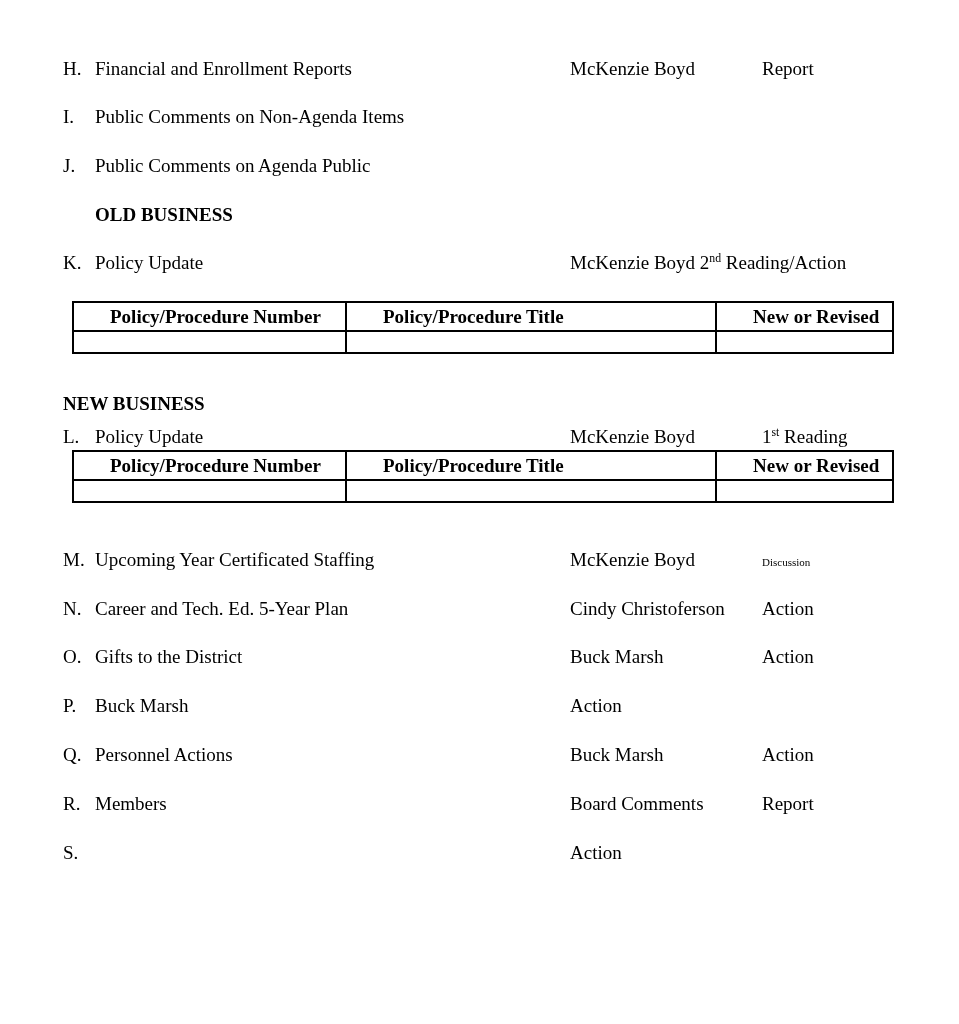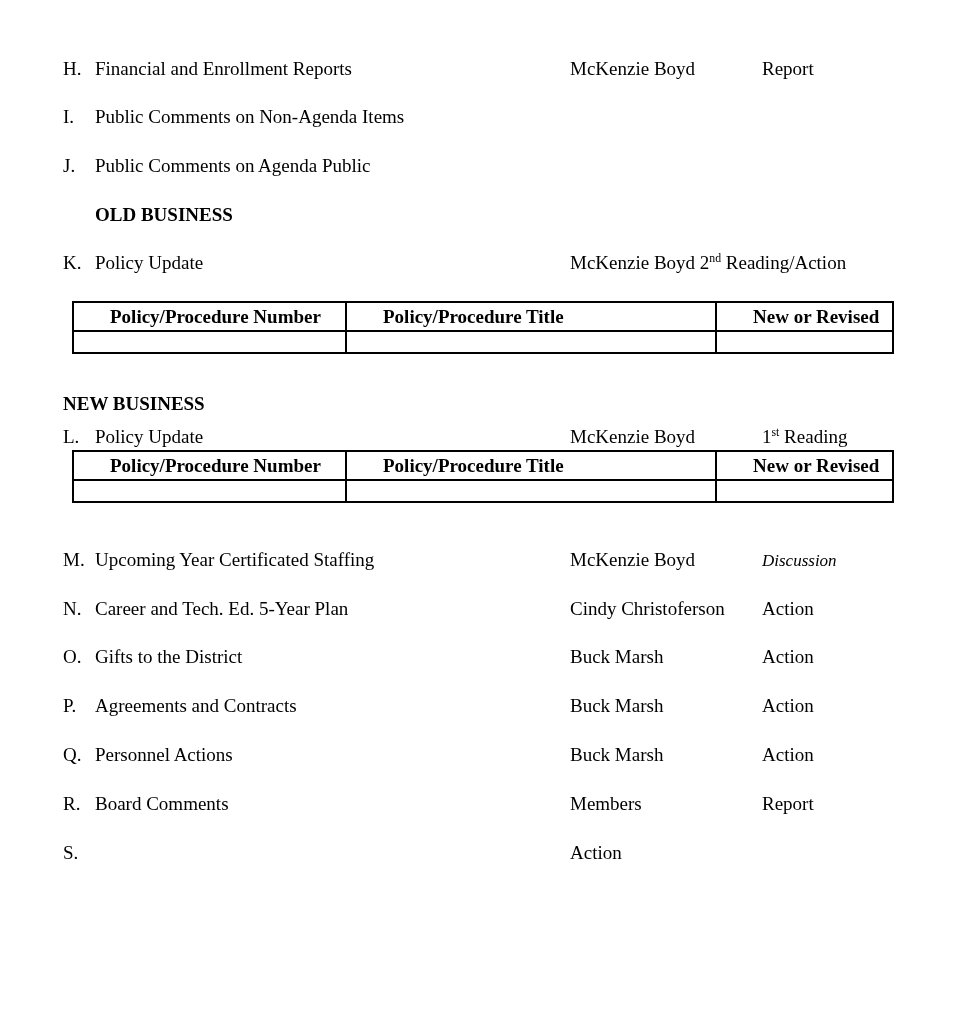--- a/index.html
+++ b/index.html
@@ -30,22 +30,21 @@
   .row.wide-presenter {
     grid-template-columns: 32px 475px auto;
   }
   .section-heading {
     position: absolute;
     font-weight: bold;
     line-height: 22px;
     white-space: nowrap;
   }
   .small-action {
-    font-size: 17px;
-    font-style: italic;
+    font-size: 11px;
   }
   sup {
     font-size: 0.62em;
     line-height: 0;
     vertical-align: super;
   }
   table.policy-table {
     position: absolute;
     left: 72px;
     width: 820px;
@@ -172,36 +171,35 @@
 
   <div class="row" style="top:646px">
     <span>O.</span>
     <span>Gifts to the District</span>
     <span>Buck Marsh</span>
     <span>Action</span>
   </div>
 
   <div class="row" style="top:695px">
     <span>P.</span>
-    <span>Agreements and Contracts</span>
     <span>Buck Marsh</span>
     <span>Action</span>
   </div>
 
   <div class="row" style="top:744px">
     <span>Q.</span>
     <span>Personnel Actions</span>
     <span>Buck Marsh</span>
     <span>Action</span>
   </div>
 
   <div class="row" style="top:793px">
     <span>R.</span>
+    <span>Members</span>
     <span>Board Comments</span>
-    <span>Members</span>
     <span>Report</span>
   </div>
 
   <div class="row" style="top:842px">
     <span>S.</span>
     <span></span>
     <span>Action</span>
   </div>
 
 </div>

